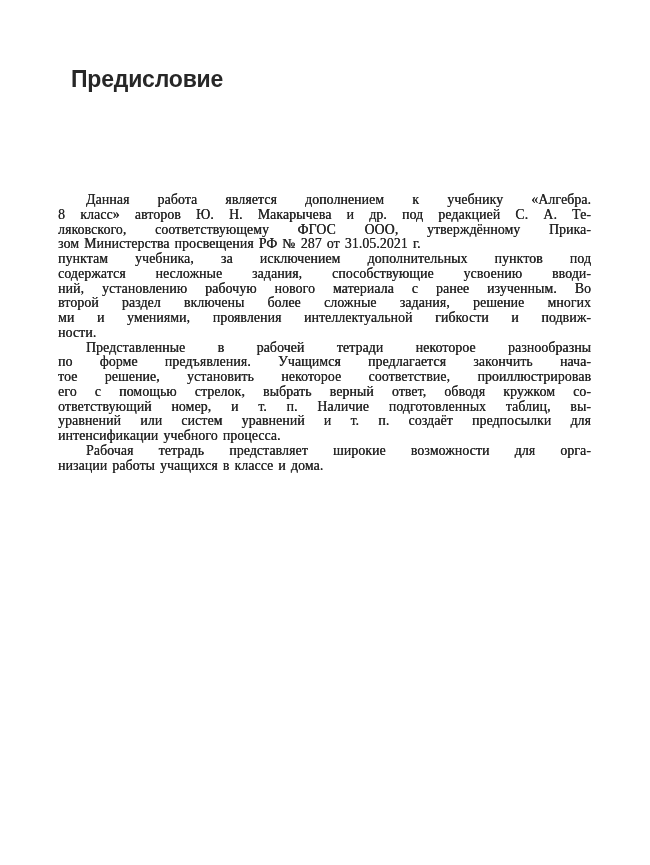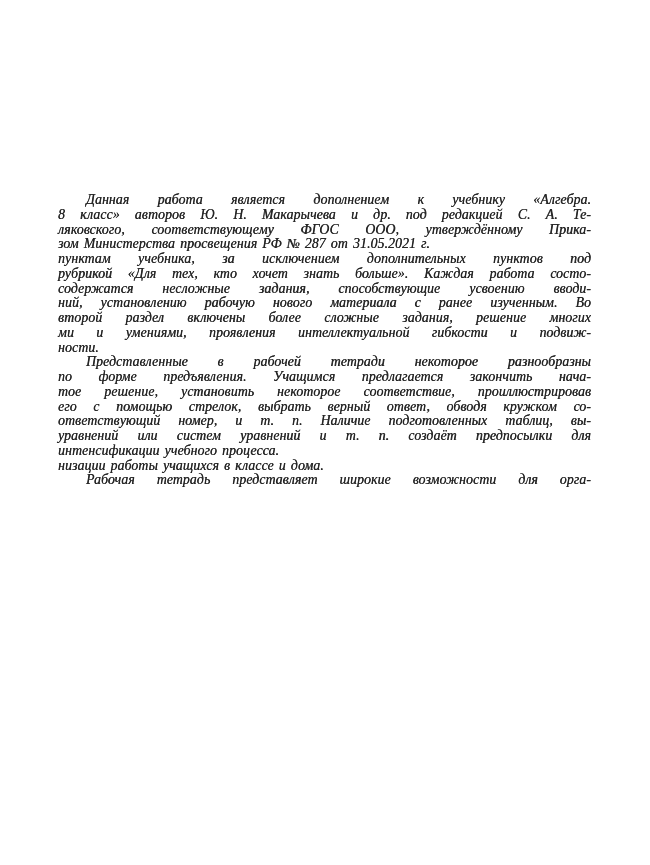--- a/index.html
+++ b/index.html
@@ -45,53 +45,52 @@
     word-spacing: 1.5px;
     letter-spacing: 0.1px;
   }
   .para { margin: 0; padding: 0; }
   .line {
     text-align: justify;
     text-align-last: justify;
     white-space: normal;
     height: 14.75px;
     overflow: visible;
-    font-style: italic;
   }
   .line.first { text-indent: 28px; }
   .line.last  { text-align-last: left; }
 </style>
 </head>
 <body>
 
 <div class="page">
+  <h1 class="page-title">Предисловие</h1>
 
   <div class="preface-text">
       <div class="para">
         <div class="line first">Данная работа является дополнением к учебнику «Алгебра.</div>
         <div class="line">8 класс» авторов Ю. Н. Макарычева и др. под редакцией С. А. Те-</div>
         <div class="line">ляковского, соответствующему ФГОС ООО, утверждённому Прика-</div>
         <div class="line last">зом Министерства просвещения РФ № 287 от 31.05.2021 г.</div>
       </div>
       <div class="para">
         <div class="line">пунктам учебника, за исключением дополнительных пунктов под</div>
-        <div class="line">рубрикой «Для тех, кто хочет знать больше». Каждая работа состо-</div>
         <div class="line">содержатся несложные задания, способствующие усвоению вводи-</div>
         <div class="line">ний, установлению рабочую нового материала с ранее изученным. Во</div>
         <div class="line">второй раздел включены более сложные задания, решение многих</div>
         <div class="line">ми и умениями, проявления интеллектуальной гибкости и подвиж-</div>
         <div class="line last">ности.</div>
       </div>
       <div class="para">
         <div class="line first">Представленные в рабочей тетради некоторое разнообразны</div>
         <div class="line">по форме предъявления. Учащимся предлагается закончить нача-</div>
         <div class="line">тое решение, установить некоторое соответствие, проиллюстрировав</div>
         <div class="line">его с помощью стрелок, выбрать верный ответ, обводя кружком со-</div>
         <div class="line">ответствующий номер, и т. п. Наличие подготовленных таблиц, вы-</div>
         <div class="line">уравнений или систем уравнений и т. п. создаёт предпосылки для</div>
         <div class="line last">интенсификации учебного процесса.</div>
       </div>
       <div class="para">
+        <div class="line first">Рабочая тетрадь представляет широкие возможности для орга-</div>
         <div class="line last">низации работы учащихся в классе и дома.</div>
-        <div class="line first">Рабочая тетрадь представляет широкие возможности для орга-</div>
       </div>
     </div>
 </div>
 
 </body></html>

